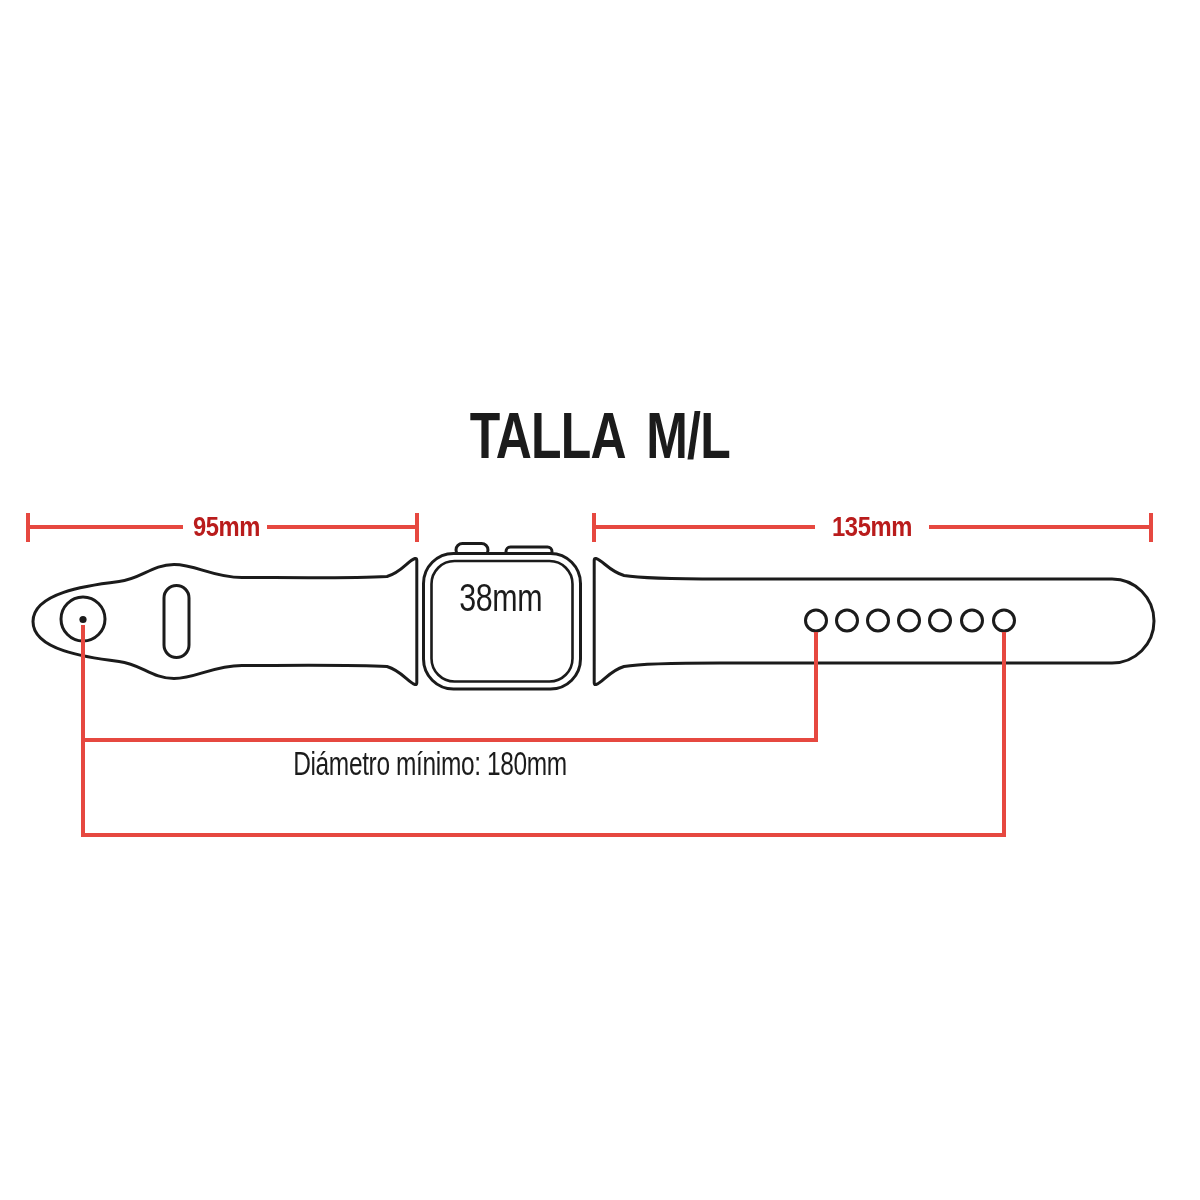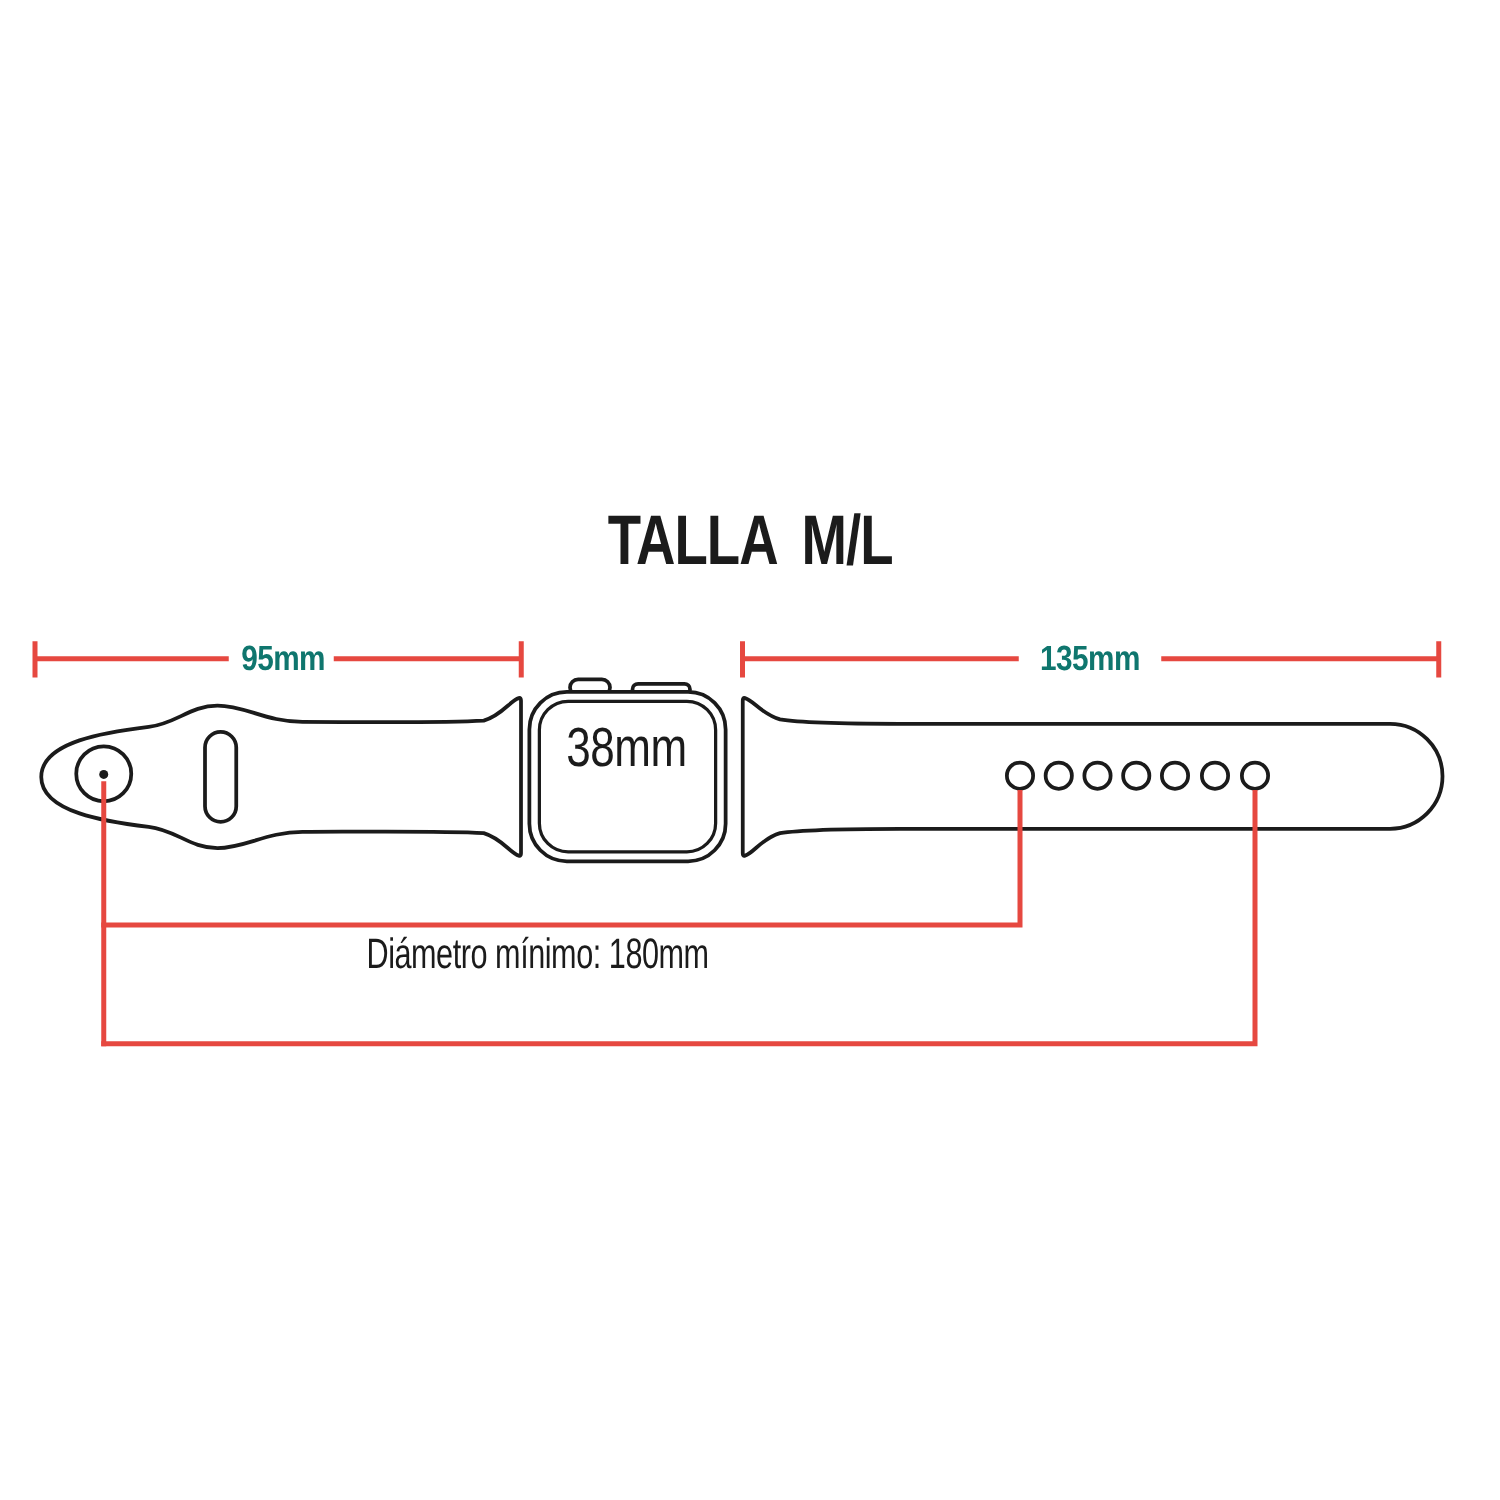--- a/index.html
+++ b/index.html
@@ -24,33 +24,33 @@
     color:#1b1b1b;
     line-height:1;
   }
   .squeeze{
     display:inline-block;
     transform:scaleX(var(--sx,1));
     transform-origin:center center;
   }
   .title{
     left:0;right:0;top:404px;
-    font-size:56px;font-weight:bold;
+    font-size:64px;font-weight:bold;
     letter-spacing:-1px;word-spacing:12px;
   }
   .dim-label{
     font-size:28px;font-weight:bold;
-    color:#0f766e;
+    color:#b91c1c;
     letter-spacing:-0.5px;
   }
   .dim-95{left:126px;width:200px;top:513px;}
   .dim-135{left:772px;width:200px;top:513px;}
   .case-sizes{
     left:421px;width:160px;top:575px;
-    font-size:44px;
+    font-size:38px;
     letter-spacing:-0.5px;
   }
   .case-line{line-height:47px;}
   .diam-label{
     font-size:34px;
     letter-spacing:-0.5px;
   }
   .diam-180{left:130px;width:600px;top:746px;}
   .diam-220{left:131px;width:600px;top:843px;}
 </style>

